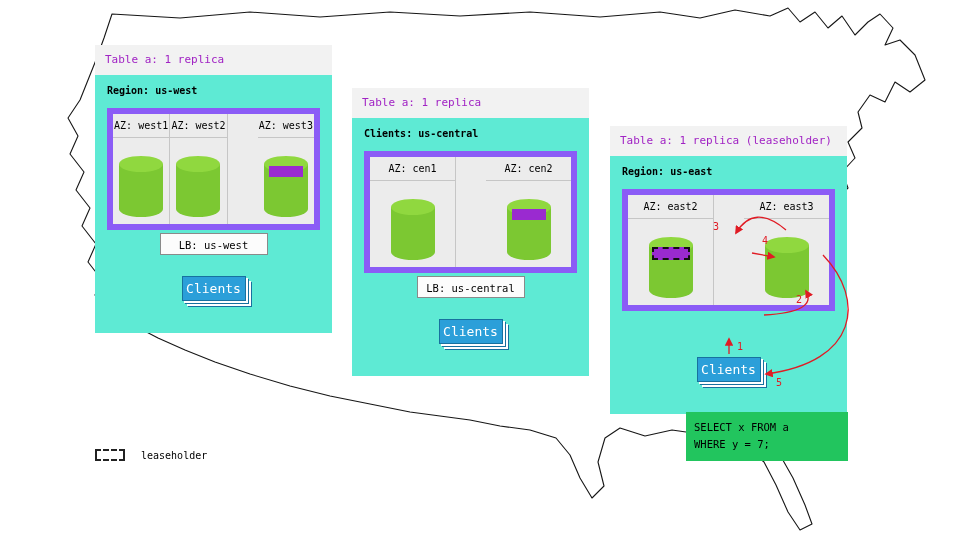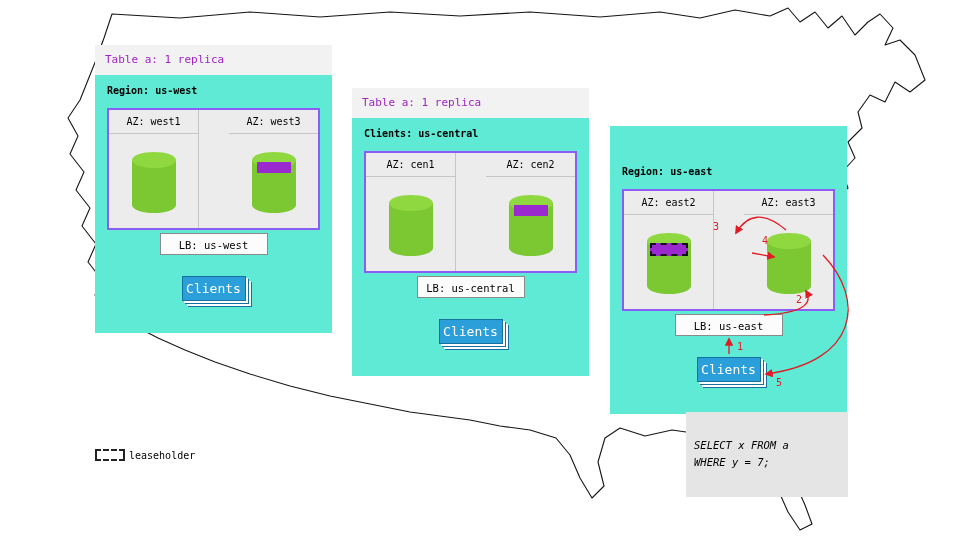--- a/index.html
+++ b/index.html
@@ -7,34 +7,34 @@
           font-family:"DejaVu Sans Mono",monospace;color:#000;}
   svg.layer{position:absolute;left:0;top:0;pointer-events:none;}
 
   
   .panel{position:absolute;width:237px;height:288px;background:#5eead4;}
   .panel-west{left:95px;top:45px;}
   .panel-central{left:352px;top:88px;}
   .panel-east{left:610px;top:126px;}
   .panel-header{height:30px;background:#f2f2f2;color:#a123c4;font-size:11px;line-height:30px;padding-left:10px;white-space:nowrap;}
   .region-title{position:absolute;left:12px;top:40px;font-size:10px;font-weight:bold;}
-  .az-box{position:absolute;left:12px;top:63px;width:213px;height:122px;background:#ececec;display:flex;border:2px solid #8b5cf6;box-sizing:border-box;}
+  .az-box{position:absolute;left:12px;top:63px;width:213px;height:122px;background:#ececec;display:flex;border:6px solid #8b5cf6;box-sizing:border-box;}
   .az-col{position:relative;flex:1;border-right:1px solid #c6c6c6;}
   .az-col:last-child{border-right:none;margin-left:30px;}
   .az-label{height:23px;line-height:23px;text-align:center;font-size:10px;border-bottom:1px solid #c6c6c6;}
   .cyl{position:absolute;left:50%;top:41px;transform:translateX(-50%);}
   .replica-stripe{position:absolute;left:50%;transform:translateX(-50%);top:52px;width:34px;height:11px;background:#9a2ad0;}
   .replica-stripe.leaseholder{width:38px;height:13px;border:2px dashed #111;box-sizing:border-box;}
   .lb-box{position:absolute;top:188px;left:50%;transform:translateX(-50%);width:108px;height:22px;background:#fcfcfc;border:1px solid #8a8a8a;font-size:10.5px;line-height:22px;text-align:center;box-sizing:border-box;white-space:nowrap;}
   .clients{position:absolute;top:231px;left:50%;transform:translateX(-50%);width:62px;height:23px;background:#2b9fd9;border:1px solid #17719f;color:#fff;font-size:13px;line-height:23px;text-align:center;
            box-shadow:2px 2px 0 #ffffff,3px 3px 0 #17719f,5px 5px 0 #ffffff,6px 6px 0 #17719f;}
 
-  .sql-box{position:absolute;left:686px;top:412px;width:146px;background:#e5e5e5;padding:25px 8px;font-size:10.5px;line-height:1.65;white-space:nowrap;font-style:italic;}
+  .sql-box{position:absolute;left:686px;top:412px;width:146px;background:#22c55e;padding:7px 8px;font-size:10.5px;line-height:1.65;white-space:nowrap;}
 
-  .legend{position:absolute;left:95px;top:449px;display:flex;align-items:center;gap:4px;}
+  .legend{position:absolute;left:95px;top:449px;display:flex;align-items:center;gap:16px;}
   .legend-swatch{width:30px;height:12px;border:2px dashed #222;background:#fff;box-sizing:border-box;}
   .legend-label{font-size:10px;}
 
   .arrow-num{font-family:"DejaVu Sans Mono",monospace;font-size:10px;fill:#e01b24;}
 </style>
 </head>
 <body>
 
 <div class="canvas">
 
@@ -49,20 +49,27 @@
          L370 404 L330 396 L290 386 L250 374 L215 362 L185 350 L158 338 L135 326 L112 312 L95 295 L102 280
          L88 262 L96 244 L82 226 L90 208 L76 190 L84 172 L70 154 L78 136 L68 118 L80 100 L88 80 L96 60 L104 38 Z"></path>
   </svg>
 
   <div class="panel panel-west">
     <div class="panel-header">Table a: 1 replica</div>
     <div class="region-title">Region: us-west</div>
     <div class="az-box">
       <div class="az-col">
         <div class="az-label">AZ: west1</div>
+        <svg class="cyl" width="46" height="64">
+          <path d="M1 9 L1 54 A22 8 0 0 0 45 54 L45 9 Z" fill="#7cc832"></path>
+            <ellipse cx="23" cy="9" rx="22" ry="8" fill="#90d83f"></ellipse>
+        </svg>
+      </div>
+      <div class="az-col">
+        <div class="az-label">AZ: west2</div>
         <svg class="cyl" width="46" height="64">
           <path d="M1 9 L1 54 A22 8 0 0 0 45 54 L45 9 Z" fill="#7cc832"></path>
             <ellipse cx="23" cy="9" rx="22" ry="8" fill="#90d83f"></ellipse>
         </svg>
       </div>
       <div class="az-col">
         <div class="az-label">AZ: west3</div>
         <svg class="cyl" width="46" height="64">
           <path d="M1 9 L1 54 A22 8 0 0 0 45 54 L45 9 Z" fill="#7cc832"></path>
             <ellipse cx="23" cy="9" rx="22" ry="8" fill="#90d83f"></ellipse>
@@ -92,39 +99,39 @@
             <ellipse cx="23" cy="9" rx="22" ry="8" fill="#90d83f"></ellipse>
         </svg>
         <div class="replica-stripe"></div>
       </div>
     </div>
     <div class="lb-box">LB: us-central</div>
     <div class="clients">Clients</div>
   </div>
 
   <div class="panel panel-east">
+    <div class="panel-header">Table a: 1 replica (leaseholder)</div>
     <div class="region-title">Region: us-east</div>
     <div class="az-box">
       <div class="az-col">
         <div class="az-label">AZ: east2</div>
         <svg class="cyl" width="46" height="64">
           <path d="M1 9 L1 54 A22 8 0 0 0 45 54 L45 9 Z" fill="#7cc832"></path>
             <ellipse cx="23" cy="9" rx="22" ry="8" fill="#90d83f"></ellipse>
         </svg>
         <div class="replica-stripe leaseholder"></div>
       </div>
       <div class="az-col">
         <div class="az-label">AZ: east3</div>
         <svg class="cyl" width="46" height="64">
           <path d="M1 9 L1 54 A22 8 0 0 0 45 54 L45 9 Z" fill="#7cc832"></path>
             <ellipse cx="23" cy="9" rx="22" ry="8" fill="#90d83f"></ellipse>
         </svg>
       </div>
     </div>
-    <div class="lb-box">LB: us-east</div>
     <div class="clients">Clients</div>
   </div>
 
   <div class="sql-box">
     <div>SELECT x FROM a</div>
     <div>WHERE y = 7;</div>
   </div>
 
   <div class="legend">
     <div class="legend-swatch"></div>

